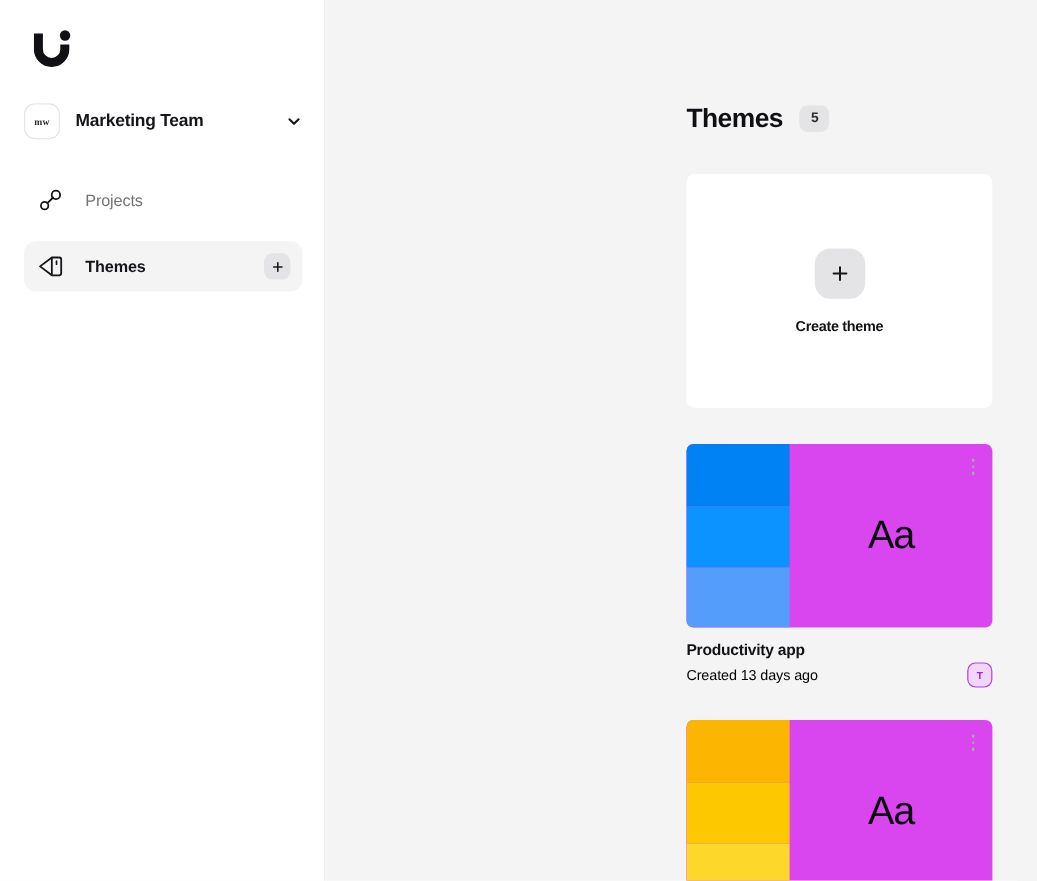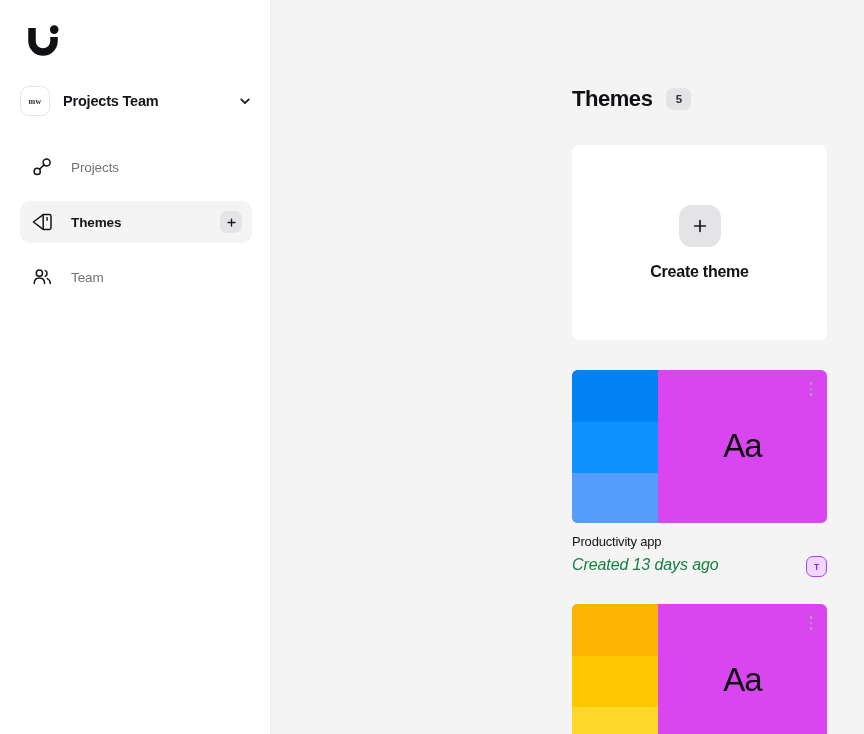--- a/index.html
+++ b/index.html
@@ -210,21 +210,21 @@
     border-radius: 13px;
     background: #e4e4e6;
     display: flex;
     align-items: center;
     justify-content: center;
     color: #18181c;
   }
 
   .create-label {
     margin-top: 16px;
-    font-size: 16px;
+    font-size: 12px;
     font-weight: 700;
     color: #121216;
     letter-spacing: -.25px;
   }
 
   
   .theme-card {
     width: 255px;
     height: 153px;
     background: #d946ef;
@@ -276,31 +276,30 @@
     height: 2.5px;
     border-radius: 50%;
     background: #a8a8ad;
     display: block;
   }
 
   .card-meta { margin-top: 11px; position: relative; }
 
   .card-name {
     font-size: 13px;
-    font-weight: 400;
+    font-weight: 700;
     color: #121216;
     letter-spacing: -.2px;
   }
 
   .card-sub {
     margin-top: 7px;
-    font-size: 16px;
-    color: #15803d;
+    font-size: 12px;
+    color: #000000;
     letter-spacing: -.1px;
-    font-style: italic;
   }
 
   .card-avatar {
     position: absolute;
     right: 0;
     bottom: -3px;
     width: 21px;
     height: 21px;
     border-radius: 7px;
     display: flex;
@@ -320,21 +319,21 @@
 
     <div class="logo">
       <svg viewBox="0 0 36 34" width="36" height="34" aria-hidden="true">
         <path d="M4 4 L4 17 A11 11 0 0 0 26 17 L26 13" fill="none" stroke="#111115" stroke-width="7.5" stroke-linecap="butt"></path>
         <circle cx="26.2" cy="5.6" r="4.3" fill="#111115"></circle>
       </svg>
     </div>
 
     <div class="team-row">
       <div class="team-avatar">mw</div>
-      <div class="team-name">Projects Team</div>
+      <div class="team-name">Marketing Team</div>
       <span class="team-chevron">
         <svg viewBox="0 0 14 14" width="14" height="14" aria-hidden="true">
           <path d="M3.2 5.4 L7 9.2 L10.8 5.4" fill="none" stroke="#16161a" stroke-width="1.7" stroke-linecap="round" stroke-linejoin="round"></path>
         </svg>
       </span>
     </div>
 
     <nav class="nav">
 
       <div class="nav-item">
@@ -357,31 +356,20 @@
           </svg>
         </span>
         <span class="nav-label">Themes</span>
         <span class="nav-add">
           <svg viewBox="0 0 14 14" width="11" height="11" aria-hidden="true">
             <path d="M7 2.6 L7 11.4 M2.6 7 L11.4 7" stroke="#18181c" stroke-width="1.7" stroke-linecap="round"></path>
           </svg>
         </span>
       </div>
 
-      <div class="nav-item">
-        <span class="nav-icon">
-          <svg viewBox="0 0 22 22" width="22" height="22" aria-hidden="true">
-            <circle cx="8.4" cy="7.2" r="3.1" fill="none" stroke="#16161a" stroke-width="1.5"></circle>
-            <path d="M3.2 17.6 C3.2 13.9 5.5 12 8.4 12 C11.3 12 13.6 13.9 13.6 17.6" fill="none" stroke="#16161a" stroke-width="1.5" stroke-linecap="round"></path>
-            <path d="M14.2 4.6 A3 3 0 0 1 14.2 10.2" fill="none" stroke="#16161a" stroke-width="1.5" stroke-linecap="round"></path>
-            <path d="M16.2 12.6 C18.2 13.4 19.3 15.1 19.3 17.6" fill="none" stroke="#16161a" stroke-width="1.5" stroke-linecap="round"></path>
-          </svg>
-        </span>
-        <span class="nav-label">Team</span>
-      </div>
 
     </nav>
   </aside>
 
   <main class="main">
 
     <div class="page-head">
       <div class="page-title">Themes</div>
       <div class="count-badge">5</div>
     </div>

